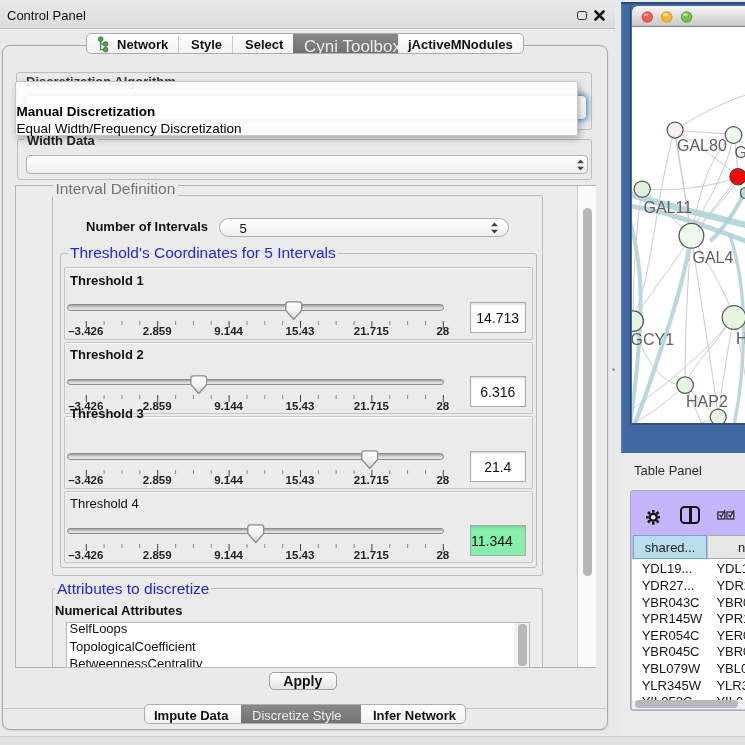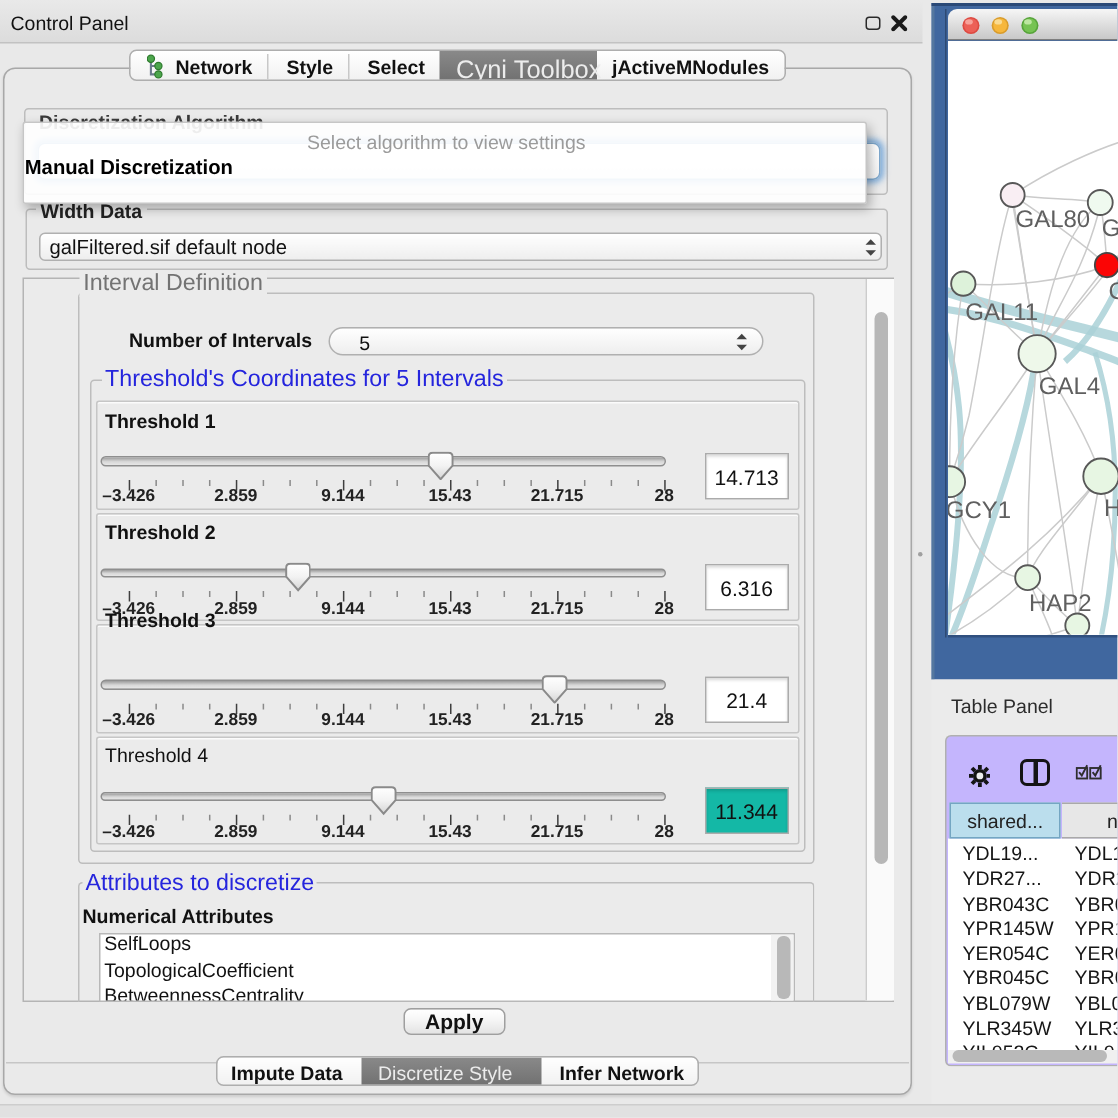--- a/index.html
+++ b/index.html
@@ -35,21 +35,20 @@
  <div class="a" style="left:321px;top:3px;font-size:13px;font-weight:bold;color:#111">jActiveMNodules</div>
 </div>
 
 <div class="a" style="left:16px;top:72px;width:576px;height:58px;border:1px solid #bdbdbd;border-radius:3px"></div>
 <div class="a" style="left:23px;top:74px;font-size:13px;font-weight:bold;color:#3a3a3a;background:#eaeaea;padding:0 3px">Discretization Algorithm</div>
 <div class="a" style="left:25px;top:95px;width:562px;height:25px;background:linear-gradient(#ffffff,#f2f2f2);border:1px solid #7da7cc;border-radius:5px;box-shadow:0 0 4px 2px rgba(98,155,213,0.8)"></div>
 
 <div class="a" style="left:17px;top:139px;width:575px;height:41px;border:1px solid #bdbdbd;border-radius:3px"></div>
 <div class="a" style="left:24px;top:133px;font-size:13px;font-weight:bold;color:#222;background:#eaeaea;padding:0 3px">Width Data</div>
 <div class="a" style="left:26px;top:154.5px;width:562px;height:19.5px;background:linear-gradient(#ffffff,#eeeeee);border:1px solid #b0b0b0;border-radius:4px">
- <div class="a" style="left:6px;top:1.5px;font-size:13.5px;color:#111">galFiltered.sif default node</div>
  <svg class="a" style="left:549px;top:3.5px" width="9" height="12" viewBox="0 0 9 12">
       <path d="M4.5 0.5 L8 4.2 L1 4.2 Z" fill="#444"></path>
       <path d="M4.5 11.5 L8 7.8 L1 7.8 Z" fill="#444"></path>
     </svg>
 </div>
 
 <div class="a" style="left:15px;top:185px;width:581px;height:482.5px;border:1px solid #b4b4b4;background:#ebebeb;overflow:hidden"></div>
 <div class="a" style="left:577px;top:186px;width:19px;height:480.5px;background:#fafafa;border-left:1px solid #cccccc"></div>
 <div class="a" style="left:583px;top:208px;width:9px;height:368px;background:#b7b7b7;border-radius:4.5px"></div>
 
@@ -209,21 +208,21 @@
       <path d="M358.5 0 L358.5 4" stroke="#8a8a8a" stroke-width="1"></path>
       <path d="M376.3 0 L376.3 7" stroke="#3f3f3f" stroke-width="1"></path>
     </svg></div>
 <div class="a" style="left:55.8px;top:548.9px;width:60px;text-align:center;font-size:11.5px;font-weight:bold;color:#222">–3.426</div>
 <div class="a" style="left:127.2px;top:548.9px;width:60px;text-align:center;font-size:11.5px;font-weight:bold;color:#222">2.859</div>
 <div class="a" style="left:198.6px;top:548.9px;width:60px;text-align:center;font-size:11.5px;font-weight:bold;color:#222">9.144</div>
 <div class="a" style="left:270.0px;top:548.9px;width:60px;text-align:center;font-size:11.5px;font-weight:bold;color:#222">15.43</div>
 <div class="a" style="left:341.4px;top:548.9px;width:60px;text-align:center;font-size:11.5px;font-weight:bold;color:#222">21.715</div>
 <div class="a" style="left:412.8px;top:548.9px;width:60px;text-align:center;font-size:11.5px;font-weight:bold;color:#222">28</div>
 
-<div class="a" style="left:470px;top:525.4px;width:55.5px;height:31px;background:#14b8a6;border:1px solid #ababab;box-shadow:inset 0 1.5px 2px rgba(0,0,0,0.14);font-size:14px;color:#111;text-align:center;line-height:31px">11.344</div>
+<div class="a" style="left:470px;top:525.4px;width:55.5px;height:31px;background:#86efac;border:1px solid #ababab;box-shadow:inset 0 1.5px 2px rgba(0,0,0,0.14);font-size:14px;color:#111;text-align:left;line-height:31px">11.344</div>
 
 <svg width="0" height="0" style="position:absolute">
     <defs>
 <linearGradient id="thg" x1="0" y1="0" x2="0" y2="1">
         <stop offset="0" stop-color="#ffffff"></stop>
         <stop offset="0.5" stop-color="#f2f2f2"></stop>
         <stop offset="1" stop-color="#d5d5d5"></stop>
       </linearGradient>
 </defs>
   </svg>
@@ -242,22 +241,22 @@
 <div class="a" style="left:269px;top:671.8px;width:67.6px;height:18.7px;background:linear-gradient(#ffffff,#f5f5f5 45%,#e3e3e3);border:1px solid #9f9f9f;border-radius:5px;font-size:14px;font-weight:600;color:#111;text-align:center;line-height:17.5px">Apply</div>
 
 <div class="a" style="left:144px;top:703.5px;width:322px;height:20.5px;background:linear-gradient(#ffffff,#f1f1f1);border:1px solid #aeaeae;border-radius:5px;overflow:hidden">
  <div class="a" style="left:95.7px;top:0;width:120.3px;height:20.5px;background:linear-gradient(#898989,#6f6f6f)"></div>
  <div class="a" style="left:9px;top:3px;font-size:13px;font-weight:bold;color:#111">Impute Data</div>
  <div class="a" style="left:107px;top:3px;font-size:13px;color:#ececec">Discretize Style</div>
  <div class="a" style="left:228px;top:3px;font-size:13px;font-weight:bold;color:#111">Infer Network</div>
 </div>
 
 <div class="a" style="left:15px;top:81px;width:563px;height:55px;background:rgba(255,255,255,0.91);border:1px solid #c6c6c6;border-radius:2px;box-shadow:2px 3px 7px rgba(0,0,0,0.28);z-index:40">
- <div class="a" style="left:0;top:4.5px;width:563px;text-align:center;font-size:13px;color:#9b9b9b">Select algorithm to view settings</div>
  <div class="a" style="left:0.5px;top:22px;font-size:13.5px;font-weight:bold;color:#000">Manual Discretization</div>
+ <div class="a" style="left:0.5px;top:39px;font-size:13.5px;color:#000">Equal Width/Frequency Discretization</div>
 </div>
 <div class="a" style="left:611.5px;top:367.5px;width:3px;height:3px;background:#a0a0a0;border-radius:1.5px"></div>
 
 <div class="a" style="left:621px;top:2px;width:124px;height:450.5px;background:#40679f;border-top:2.5px solid #2a4977;overflow:hidden">
  <div class="a" style="left:0;top:0;width:2px;height:450.5px;background:#54779f"></div>
 </div>
 
 <div class="a" style="left:631.5px;top:6px;width:113.5px;height:21px;background:linear-gradient(#f6f6f6,#c8c8c8);border-bottom:1px solid #7e7e7e;border-top-left-radius:6px;z-index:5">
  <svg class="a" style="left:9px;top:4.5px" width="63" height="12" viewBox="0 0 63 12">
   <circle cx="6.3" cy="6" r="5.7" fill="#dd4a41"></circle>

